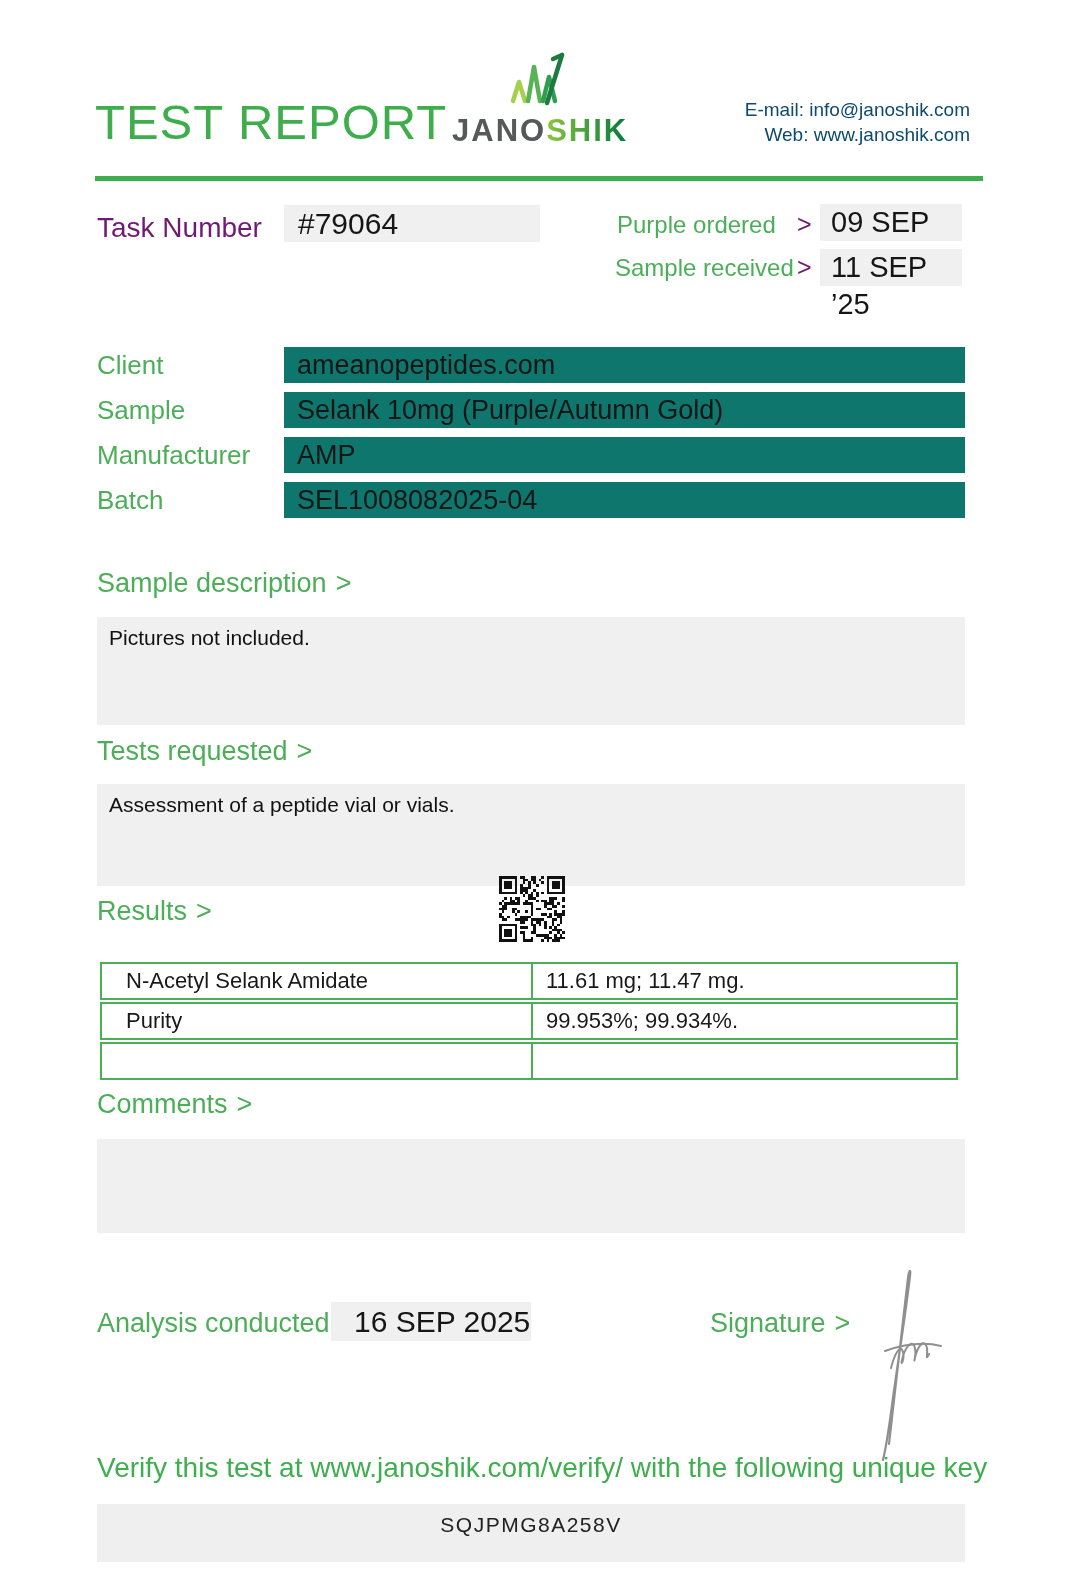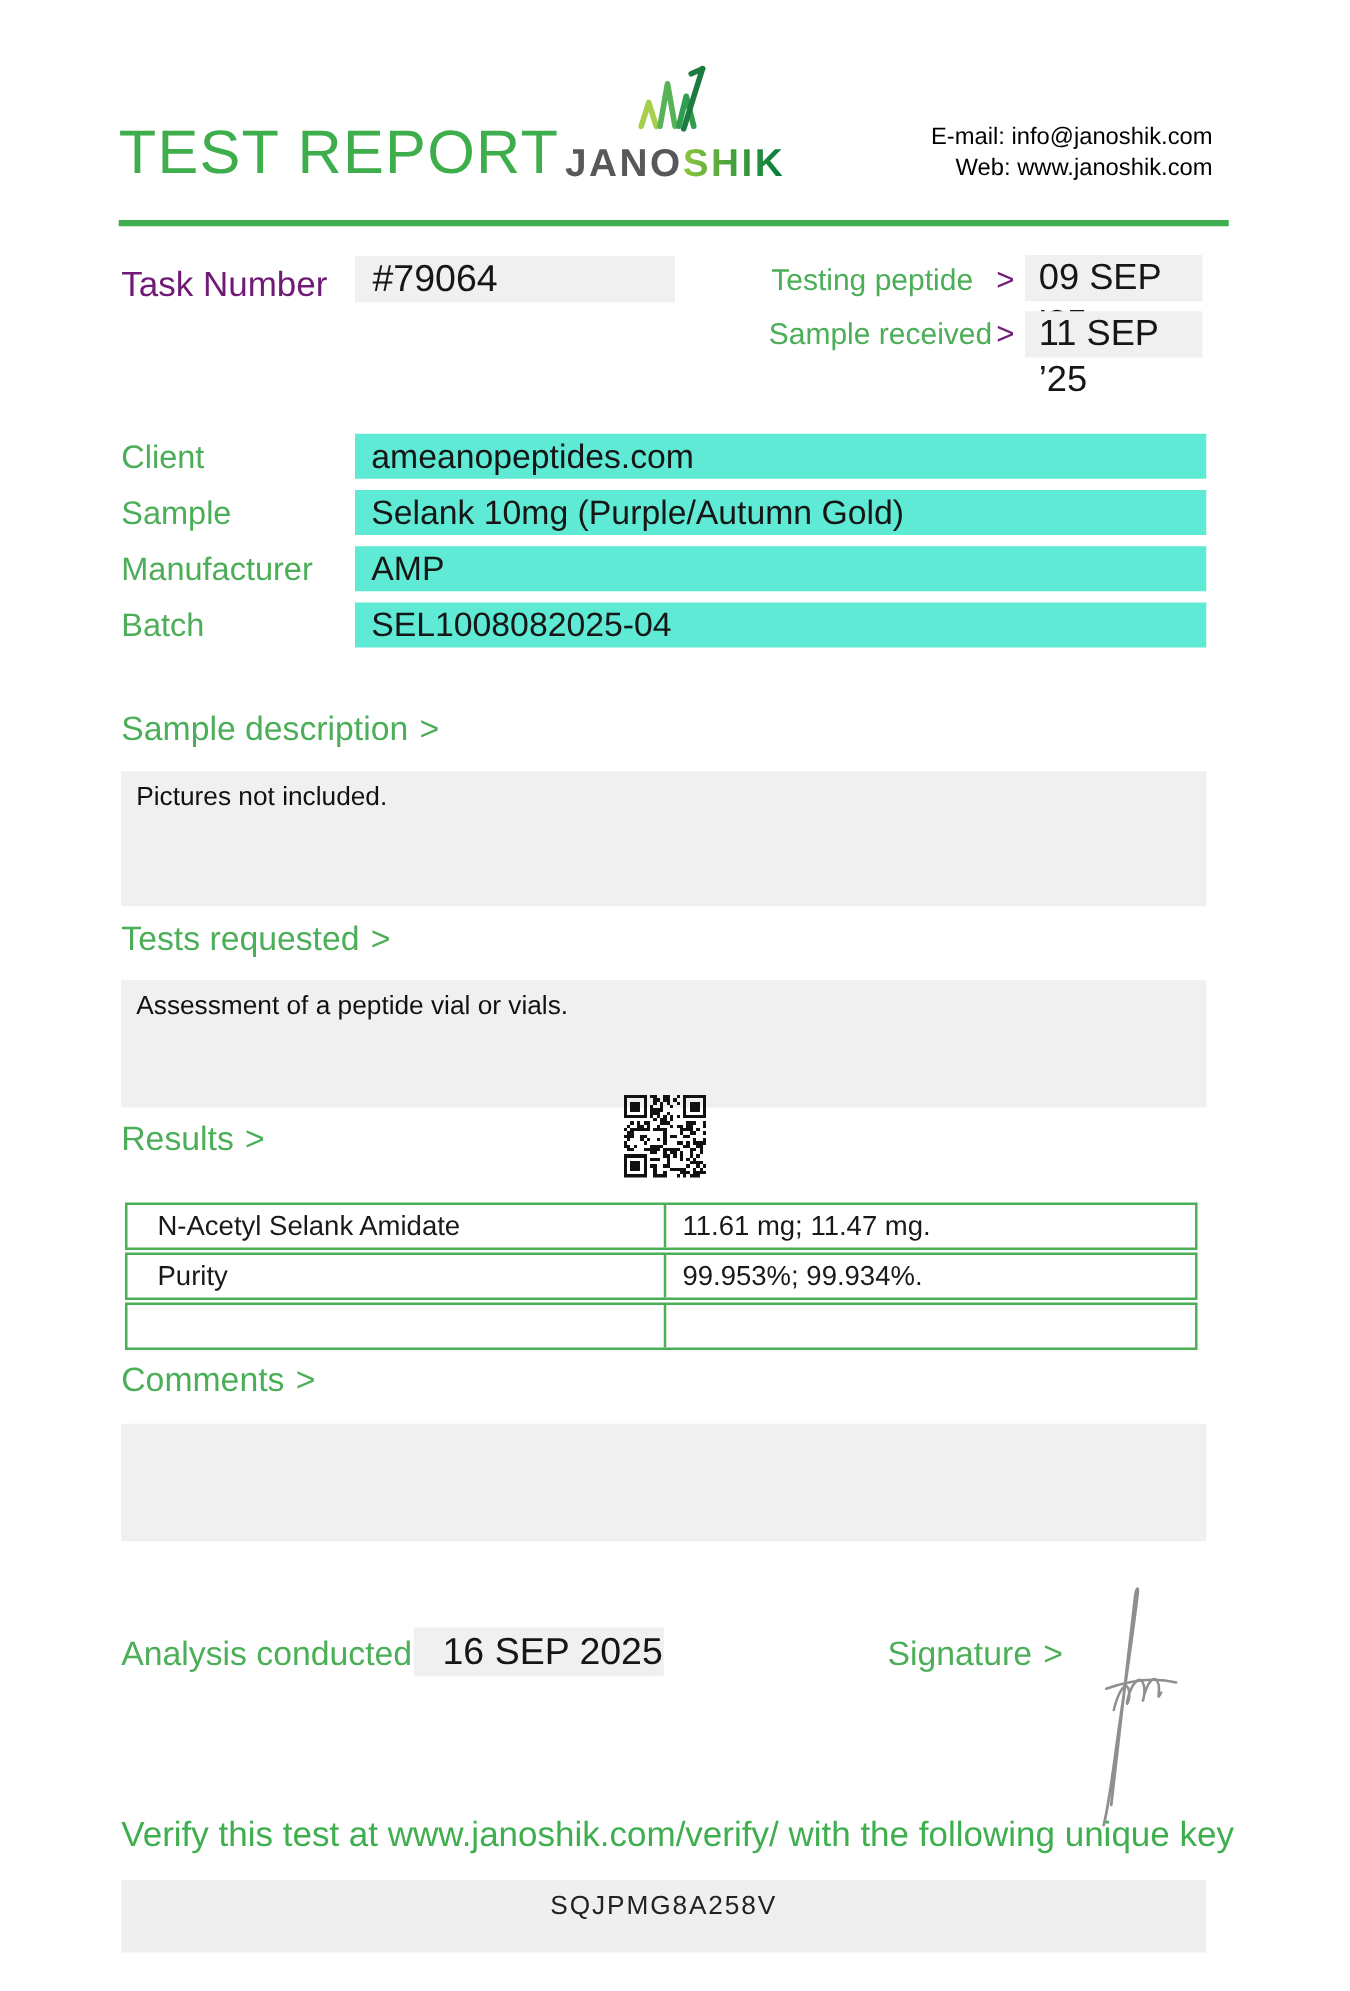--- a/index.html
+++ b/index.html
@@ -6,37 +6,37 @@
   body{width:1080px;height:1593px;font-family:"Liberation Sans",sans-serif;color:#191919;}
   .page{position:relative;width:1080px;height:1593px;background:#fff;overflow:hidden;}
   .abs{position:absolute;}
   .green{color:#701a75;}
   .title{left:95px;top:94px;font-size:49px;letter-spacing:1px;color:#3dae4b;font-weight:400;}
   .logo-icon{left:505px;top:50px;}
   .logo-text{left:452px;top:113px;font-size:31px;font-weight:700;letter-spacing:2px;}
   .logo-part1{color:#57585a;}
   .logo-part2{color:#2e9e4b;background:linear-gradient(90deg,#8dc63f,#007a3d);-webkit-background-clip:text;background-clip:text;}
   @supports (-webkit-background-clip: text){.logo-part2{color:transparent;}}
-  .contact{right:110px;top:97px;text-align:right;font-size:19px;line-height:25px;color:#000000;}
+  .contact{right:110px;top:97px;text-align:right;font-size:19px;line-height:25px;color:#0c4a6e;}
   .divider{left:95px;top:176px;width:888px;height:5px;background:#3fae4e;}
   .graybox{background:#f0f0f0;}
   .lbl-sm{color:#4cae58;font-size:24px;}
   .val{color:#161616;}
   .task-label{left:97px;top:212px;font-size:28px;}
   .task-box{left:284px;top:205px;width:256px;height:37px;font-size:30px;line-height:37px;padding-left:14px;box-sizing:border-box;}
   .ord-label1{left:617px;top:211px;}
   .ord-label2{left:615px;top:254px;}
   .chev1{left:797px;top:210px;font-size:25px;}
   .chev2{left:797px;top:253px;font-size:25px;}
   .date-box1{left:820px;top:204px;}
   .date-box2{left:820px;top:249px;}
   .date-box{width:142px;height:37px;font-size:29px;line-height:37px;padding-left:11px;box-sizing:border-box;}
   .info-row{left:97px;width:868px;height:36px;display:flex;align-items:center;}
   .info-label{width:187px;font-size:26px;line-height:36px;color:#4cae58;}
-  .info-box{flex:1;background:#5eead4;font-size:27px;line-height:36px;padding-left:13px;}
+  .info-box{flex:1;background:#0f766e;font-size:27px;line-height:36px;padding-left:13px;}
   .sec-head{font-size:27px;color:#4cae58;}
   .sec-head .c{margin-left:9px;}
   .textbox{left:97px;width:868px;box-sizing:border-box;padding:9px 12px;font-size:21px;color:#111;}
   .qr{left:499px;top:876px;width:66px;height:66px;}
   .rtable{left:100px;top:962px;width:858px;}
   .rrow{display:flex;height:38px;border:2px solid #4aaf55;box-sizing:border-box;margin-bottom:2px;background:#fff;}
   .rname{width:431px;border-right:2px solid #4aaf55;box-sizing:border-box;display:flex;align-items:center;padding-left:24px;font-size:22px;}
   .rval{flex:1;display:flex;align-items:center;padding-left:13px;font-size:22px;}
   .analysis-label{left:97px;top:1308px;}
   .analysis-box{left:331px;top:1302px;width:200px;height:39px;font-size:30px;line-height:39px;padding-left:23px;box-sizing:border-box;}
@@ -69,21 +69,21 @@
   <div class="abs contact">
     <div>E-mail: info@janoshik.com</div>
     <div>Web: www.janoshik.com</div>
   </div>
 
   <div class="abs divider"></div>
 
   <div class="abs task-label green">Task Number</div>
   <div class="abs task-box graybox val">#79064</div>
 
-  <div class="abs ord-label1 lbl-sm">Testing peptide</div>
+  <div class="abs ord-label1 lbl-sm">Purple ordered</div>
   <div class="abs chev1 green">&gt;</div>
   <div class="abs date-box1 date-box graybox val">09 SEP ’25</div>
 
   <div class="abs ord-label2 lbl-sm">Sample received</div>
   <div class="abs chev2 green">&gt;</div>
   <div class="abs date-box2 date-box graybox val">11 SEP ’25</div>
 
   <div class="abs info-row" style="top:347px">
     <div class="info-label">Client</div>
     <div class="info-box val">ameanopeptides.com</div>

